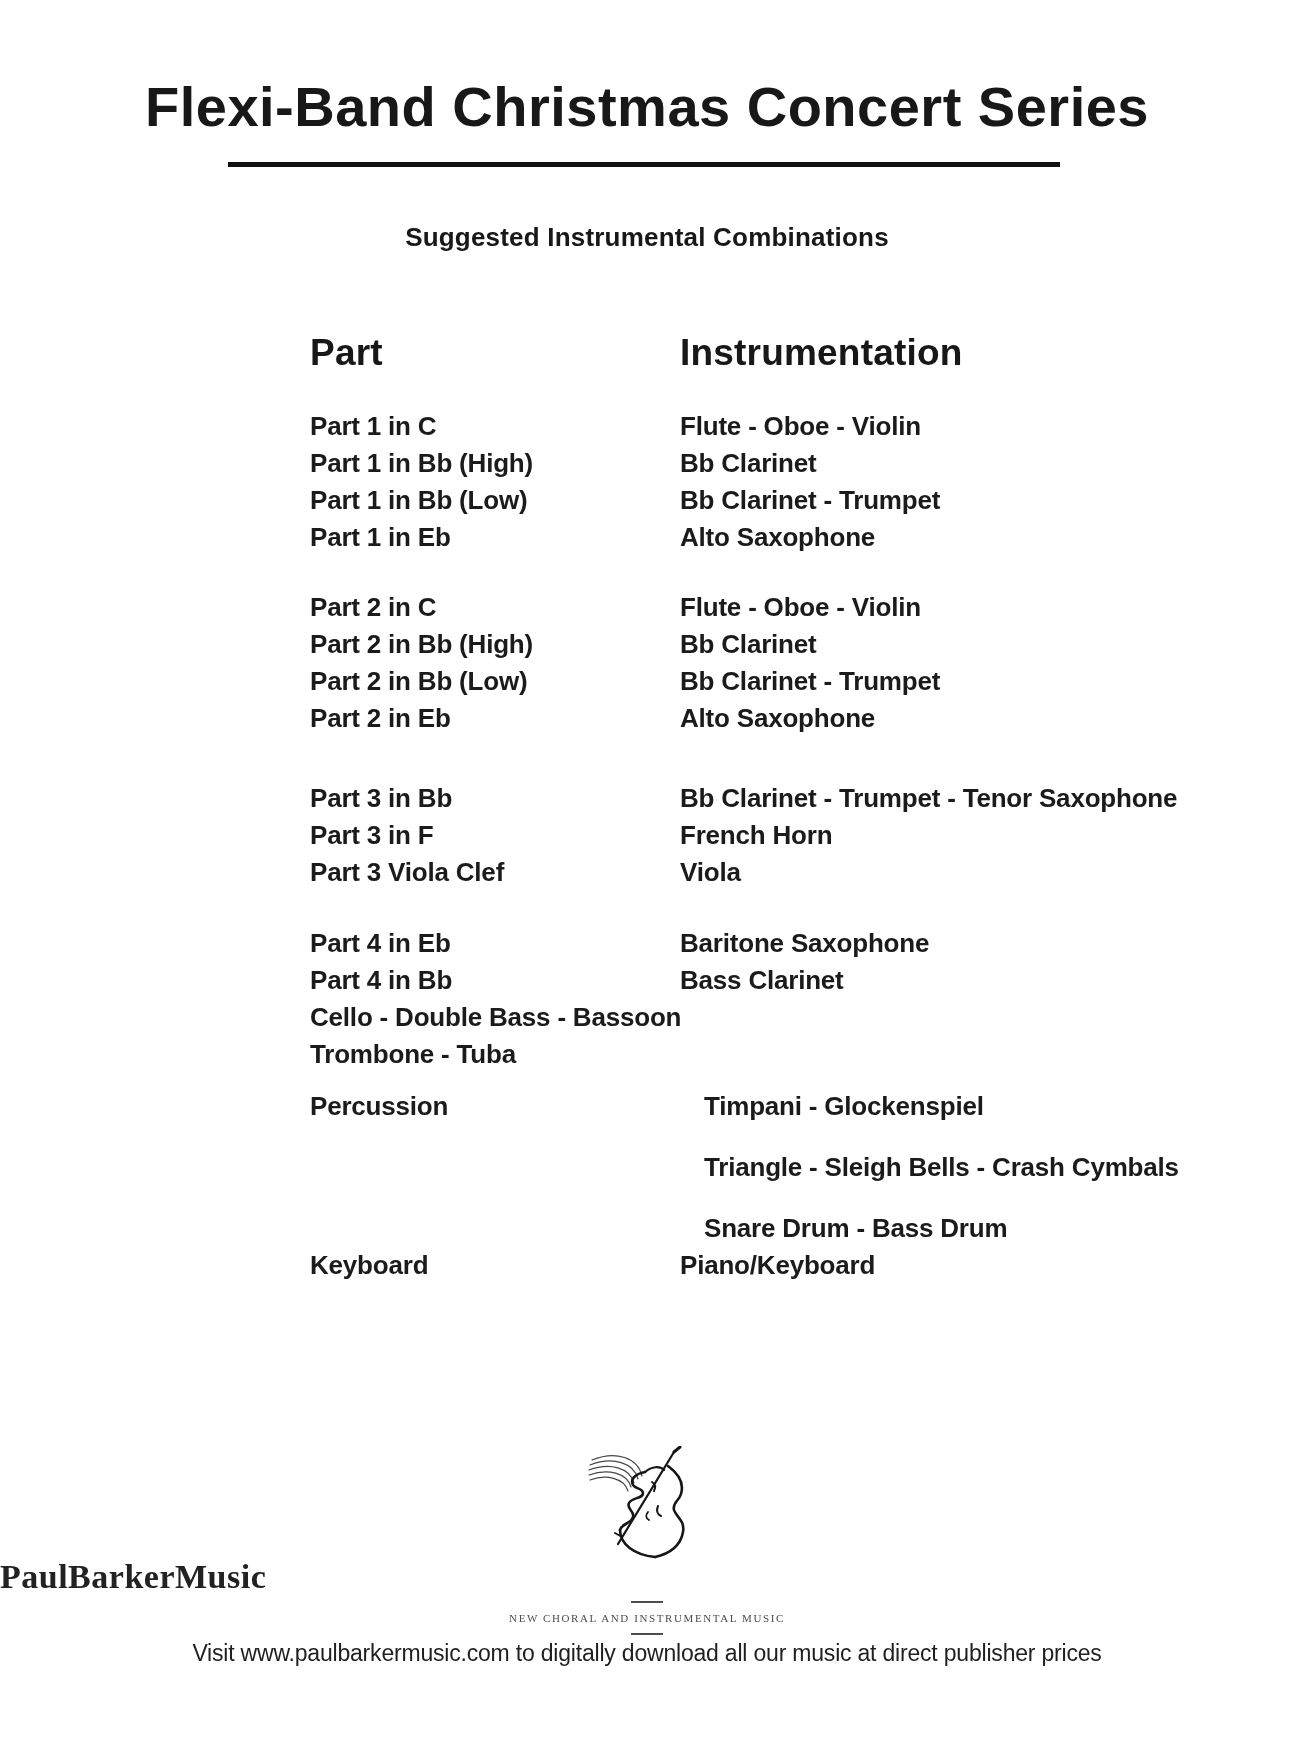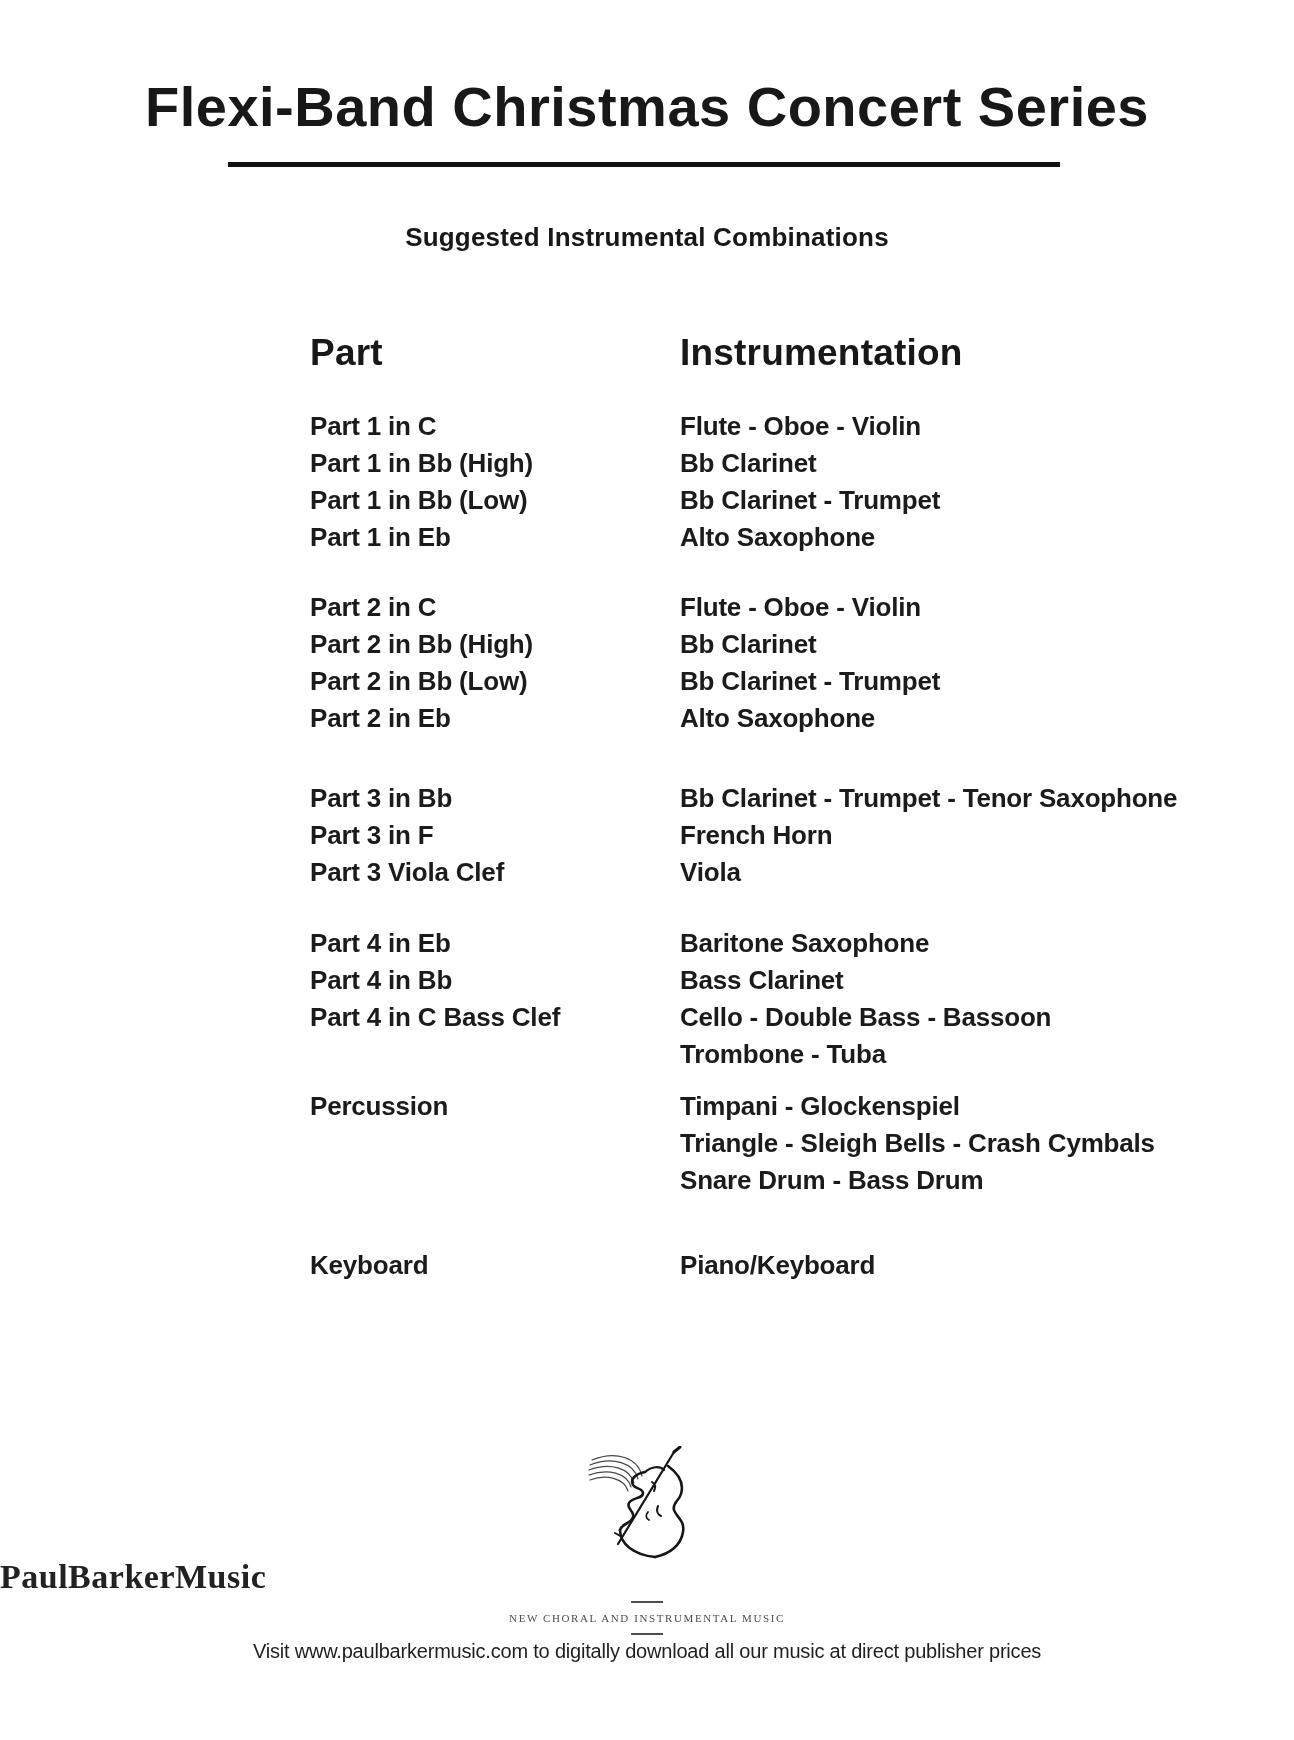--- a/index.html
+++ b/index.html
@@ -41,21 +41,21 @@
     display:grid; grid-template-columns:370px auto;
   }
   .tsection .cell {
     font-size:26px; font-weight:700; letter-spacing:-0.2px;
     line-height:37px; white-space:nowrap; color:#1b1b1b;
   }
   .s0 { top:408px; }
   .s1 { top:589px; }
   .s2 { top:780px; }
   .s3 { top:925px; }
-  .s4 { top:1088px; }
+  .s4 { top:1088px;gap:24px; }
   .s5 { top:1239px;margin-top:8px; }
 
   .logo-block {
     position:absolute; top:1446px; left:0; width:100%;
     text-align:left;
   }
   .logo-art { display:block; margin:0 auto; width:130px; height:120px; }
   .logo-name {
     font-family:"Liberation Serif", serif;
     font-size:34px; font-weight:700; letter-spacing:0.5px;
@@ -69,21 +69,21 @@
     font-size:11px; font-weight:400; letter-spacing:1.6px;
     color:#4d4d4d;
     white-space:nowrap;
     flex-direction:column;
   }
   .tag-rule { width:32px; height:2px; background:#4d4d4d; }
 
   .doc-footer {
     position:absolute; top:1640px; left:0; width:100%;
     text-align:center;
-    font-size:20px; font-weight:400; letter-spacing:-0.2px;
+    font-size:23px; font-weight:400; letter-spacing:-0.2px;
     color:#1f1f1f;
     white-space:nowrap;
   }
 </style>
 </head>
 <body>
 
 <div class="page">
 
   <div class="doc-title">Flexi-Band Christmas Concert Series</div>
@@ -124,21 +124,20 @@
     <div class="cell">French Horn</div>
     <div class="cell">Part 3 Viola Clef</div>
     <div class="cell">Viola</div>
   </div>
 
   <div class="tsection s3">
     <div class="cell">Part 4 in Eb</div>
     <div class="cell">Baritone Saxophone</div>
     <div class="cell">Part 4 in Bb</div>
     <div class="cell">Bass Clarinet</div>
-    <div class="cell">Part 4 in C Bass Clef</div>
     <div class="cell">Cello - Double Bass - Bassoon</div>
     <div class="cell"></div>
     <div class="cell">Trombone - Tuba</div>
   </div>
 
   <div class="tsection s4">
     <div class="cell">Percussion</div>
     <div class="cell">Timpani - Glockenspiel</div>
     <div class="cell"></div>
     <div class="cell">Triangle - Sleigh Bells - Crash Cymbals</div>

